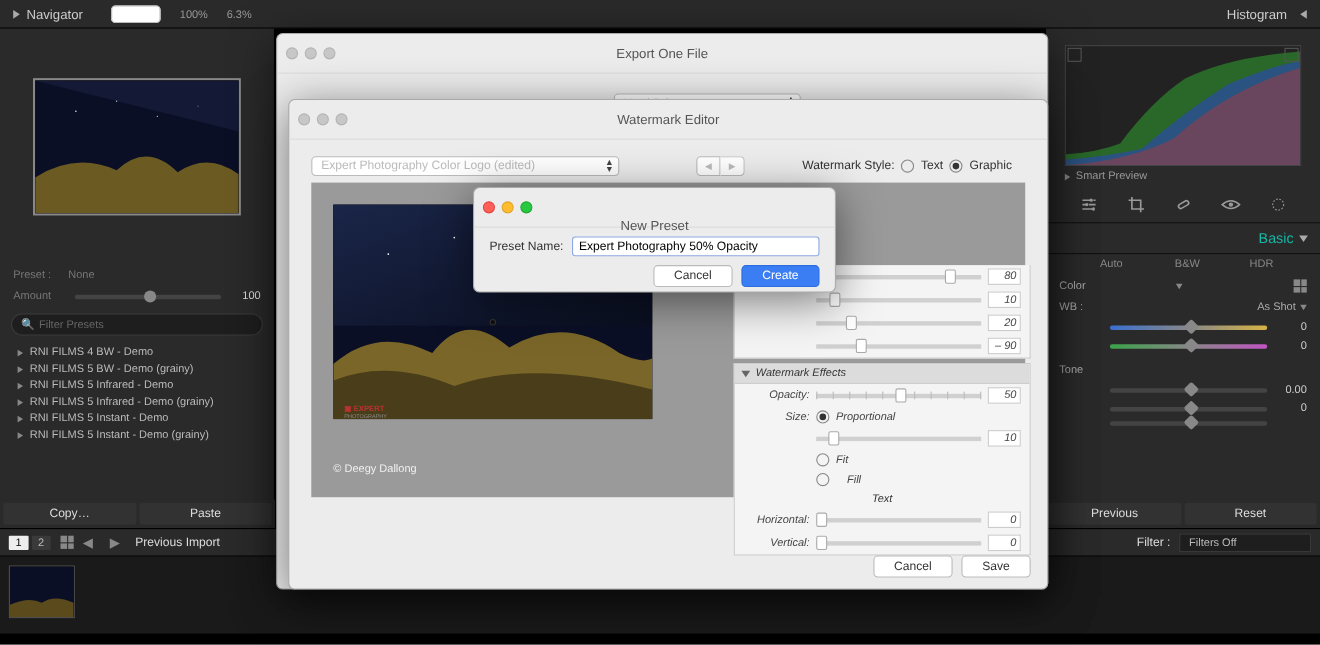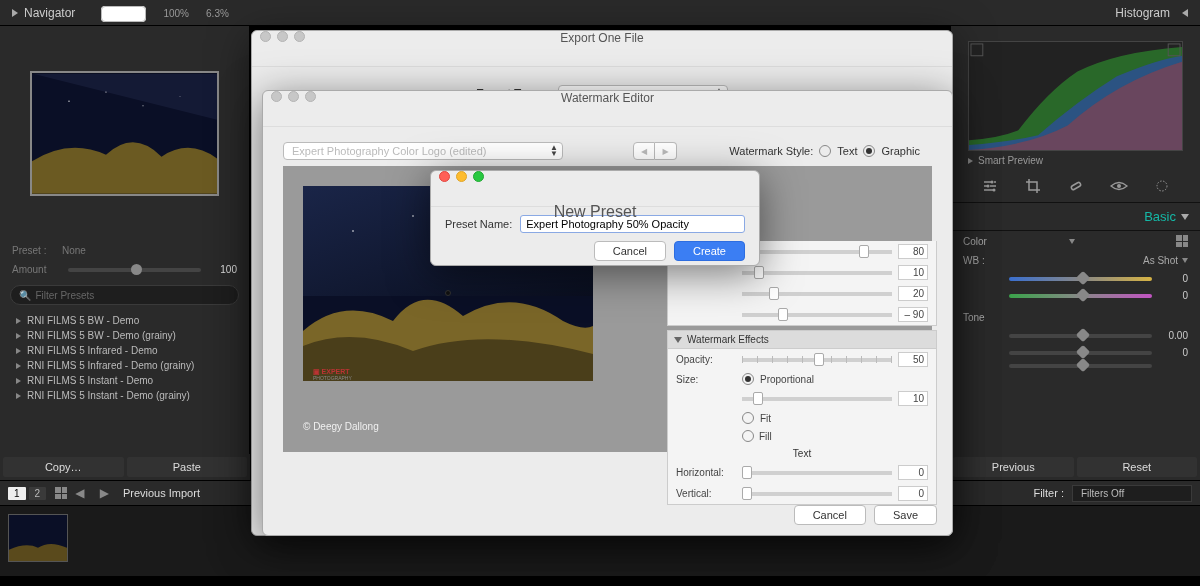--- a/index.html
+++ b/index.html
@@ -65,21 +65,21 @@
 .page-badge.dim { background:#3a3a3a; color:#bbb; }
 .bottom .arrows { margin:0 8px; color:#888; font-size:12px; letter-spacing:6px; }
 .bottom .lbl { font-size:11px; color:#ddd; }
 .bottom .spacer { flex:1; }
 .bottom .filter-field { background:#1e1e1e; border:1px solid #3a3a3a;color:#bbb;font-size:10px;padding:2px 8px; margin:0 8px; width:120px; }
 .filmstrip { position:absolute; left:0; top:506px; width:1200px; height:70px; background:#1a1a1a; padding:8px; }
 .filmstrip .fthumb { width:60px; height:48px; border:1px solid #555; background:#000; }
 
 
 .dlg { position:absolute; background:#ececec; border:1px solid #aaa; border-radius:6px; box-shadow:0 8px 40px rgba(0,0,0,0.5); }
-.dlg .titlebar { height:36px; display:flex; position:relative; border-bottom:1px solid #ddd; }
+.dlg .titlebar { height:36px; display:flex; align-items:center; position:relative; border-bottom:1px solid #ddd; }
 .traffic { position:absolute; left:8px; display:flex; gap:6px; }
 .traffic .dot { width:11px;height:11px;border-radius:50%;background:#c7c7c7; border:0.5px solid #b4b4b4; }
 .traffic .dot.red{background:#ff5f57;border-color:#e24640;} .traffic .dot.yel{background:#febc2e;border-color:#e0a528;} .traffic .dot.grn{background:#28c840;border-color:#20a832;}
 .dlg .titlebar .t { flex:1; text-align:center; font-size:12px; color:#555; }
 .dlg1 { left:251px; top:30px; width:702px; height:506px; }
 .row-export { display:flex; align-items:center; justify-content:center; padding:18px 0; gap:28px; }
 .sel { background:#fff; border:1px solid #bbb; border-radius:4px; padding:2px 20px 2px 8px; font-size:11px; position:relative; min-width:170px; }
 .sel .updn { position:absolute; right:4px; top:2px; font-size:8px; line-height:6px; color:#444; }
 
 .dlg2 { left:262px; top:90px; width:691px; height:446px; }
@@ -88,35 +88,35 @@
 .navbtns { display:flex; margin-left:60px; }
 .navbtn { width:22px;height:18px;background:#fff;border:1px solid #bbb;display:flex;align-items:center;justify-content:center;font-size:8px; }
 .ws-row { font-size:11px; color:#333; display:flex; align-items:center; gap:6px; margin-left:auto; margin-right:12px; }
 .radio { width:12px;height:12px;border:1px solid #888;border-radius:50%;display:inline-flex;align-items:center;justify-content:center; }
 .radio.on::after{content:'';width:6px;height:6px;border-radius:50%;background:#333;}
 .preview-area { margin:0 20px 0 20px; background:#9a9a9a; padding:20px; }
 .preview-img { width:290px; height:195px; background:#000; }
 .preview-img svg{width:100%;height:100%;}
 .cred { font-size:10px; color:#f0f0f0; padding-top:40px; }
 .wm-panel { position:absolute; right:15px; top:150px; width:270px; }
-.wm-group { border:1px solid #ccc; margin-bottom:4px; background:#f4f4f4; }
+.wm-group { border:1px solid #ccc; margin-bottom:4px; background:#f4f4f4;font-style:italic; }
 .wm-group .gh { background:#dcdcdc; border-bottom:1px solid #ccc; padding:3px 6px; font-size:10px; color:#333; display:flex; align-items:center; }
 .wm-group .gh .gtri { width:0;height:0;border-left:4px solid transparent;border-right:4px solid transparent;border-top:6px solid #666;margin-right:5px; }
 .wm-row { display:flex; align-items:center; padding:3px 8px; font-size:10px; color:#444; }
-.wm-row .lbl { width:60px; margin-right:6px; }
+.wm-row .lbl { width:60px; text-align:right; margin-right:6px; }
 .wm-slider { flex:1; height:4px; background:#d0d0d0; position:relative; margin-right:6px;}
 .wm-slider .ticks{position:absolute;width:100%;top:-2px;display:flex;justify-content:space-between;}
 .wm-slider .ticks i{width:1px;height:7px;background:#bbb;display:block;}
 .wm-slider .kn{position:absolute;top:-5px;width:10px;height:13px;background:#fff;border:1px solid #aaa;border-radius:2px;}
 .wm-val { width:30px; border:1px solid #ccc; background:#fff; text-align:right; padding:1px 3px; font-size:10px; }
 .wm-btns { position:absolute; bottom:10px; right:15px; display:flex; gap:8px; }
 .macbtn { background:#fff; border:1px solid #bbb; border-radius:4px; padding:3px 18px; font-size:11px; color:#333; }
 
 .dlg3 { left:430px; top:170px; width:330px; height:96px; background:#ececec; }
-.dlg3 .titlebar .t{font-size:16px;margin-top:32px;}
+.dlg3 .titlebar .t{font-size:12px;margin-top:32px;}
 .np-row { display:flex; align-items:center; padding:8px 14px 4px 14px; gap:8px; font-size:11px; color:#333; }
 .np-row input { flex:1; border:1px solid #8aa9e4; border-radius:3px; padding:2px 5px; font-size:11px; outline:none; }
 .np-btns { display:flex; justify-content:flex-end; gap:8px; padding:4px 14px; }
 .macbtn.primary { background:#3b7ef3; border-color:#2d6de0; color:#fff; }
 .icon-sq{display:inline-grid;grid-template-columns:1fr 1fr;grid-template-rows:1fr 1fr;gap:1px;width:12px;height:12px;}
 .icon-sq i{background:#888;}
 </style>
 </head>
 <body>
 
@@ -159,21 +159,21 @@
       </div>
     <span class="val">100</span>
   </div>
   <div class="search">
     <span class="mag">🔍</span>
     <span>Filter Presets</span>
   </div>
   <div class="preset-list">
     <div class="row">
         <span class="pt"></span>
-        <span>RNI FILMS 5 BW - Demo</span>
+        <span>RNI FILMS 4 BW - Demo</span>
       </div>
     <div class="row">
         <span class="pt"></span>
         <span>RNI FILMS 5 BW - Demo (grainy)</span>
       </div>
     <div class="row">
         <span class="pt"></span>
         <span>RNI FILMS 5 Infrared - Demo</span>
       </div>
     <div class="row">
@@ -236,20 +236,25 @@
       </div>
     <div class="ic">
         <svg width="16" height="16" viewBox="0 0 16 16">
           <circle cx="8" cy="8" r="5" fill="none" stroke="#999" stroke-dasharray="1.5 1.5"></circle>
         </svg>
       </div>
   </div>
   <div class="hdr2">
     <span class="t">Basic</span>
     <span class="tri3"></span>
+  </div>
+  <div class="mode-row">
+    <span class="lbl">Auto</span>
+    <span class="lbl">B&amp;W</span>
+    <span class="lbl">HDR</span>
   </div>
   <div class="color-row">
     <span class="lbl">Color</span>
     <span class="small-tri"></span>
     <span style="flex:1"></span>
     <span class="icon-sq">
         <i></i>
         <i></i>
         <i></i>
         <i></i>
@@ -462,21 +467,21 @@
         <span class="wm-val">10</span>
       </div>
       <div class="wm-row">
           <span class="lbl"></span>
           <span class="radio"></span>
           <span style="margin-left:6px">Fit</span>
         </div>
       <div class="wm-row">
           <span class="lbl"></span>
           <span class="radio"></span>
-          <span style="margin-left:5px">Fill</span>
+          <span style="margin-left:16px">Fill</span>
         </div>
       <div class="wm-row" style="justify-content:center;color:#333">
           <span>Text</span>
         </div>
       <div class="wm-row">
         <span class="lbl">Horizontal:</span>
         <div class="wm-slider">
             <div class="kn" style="left:0%"></div>
           </div>
         <span class="wm-val">0</span>

